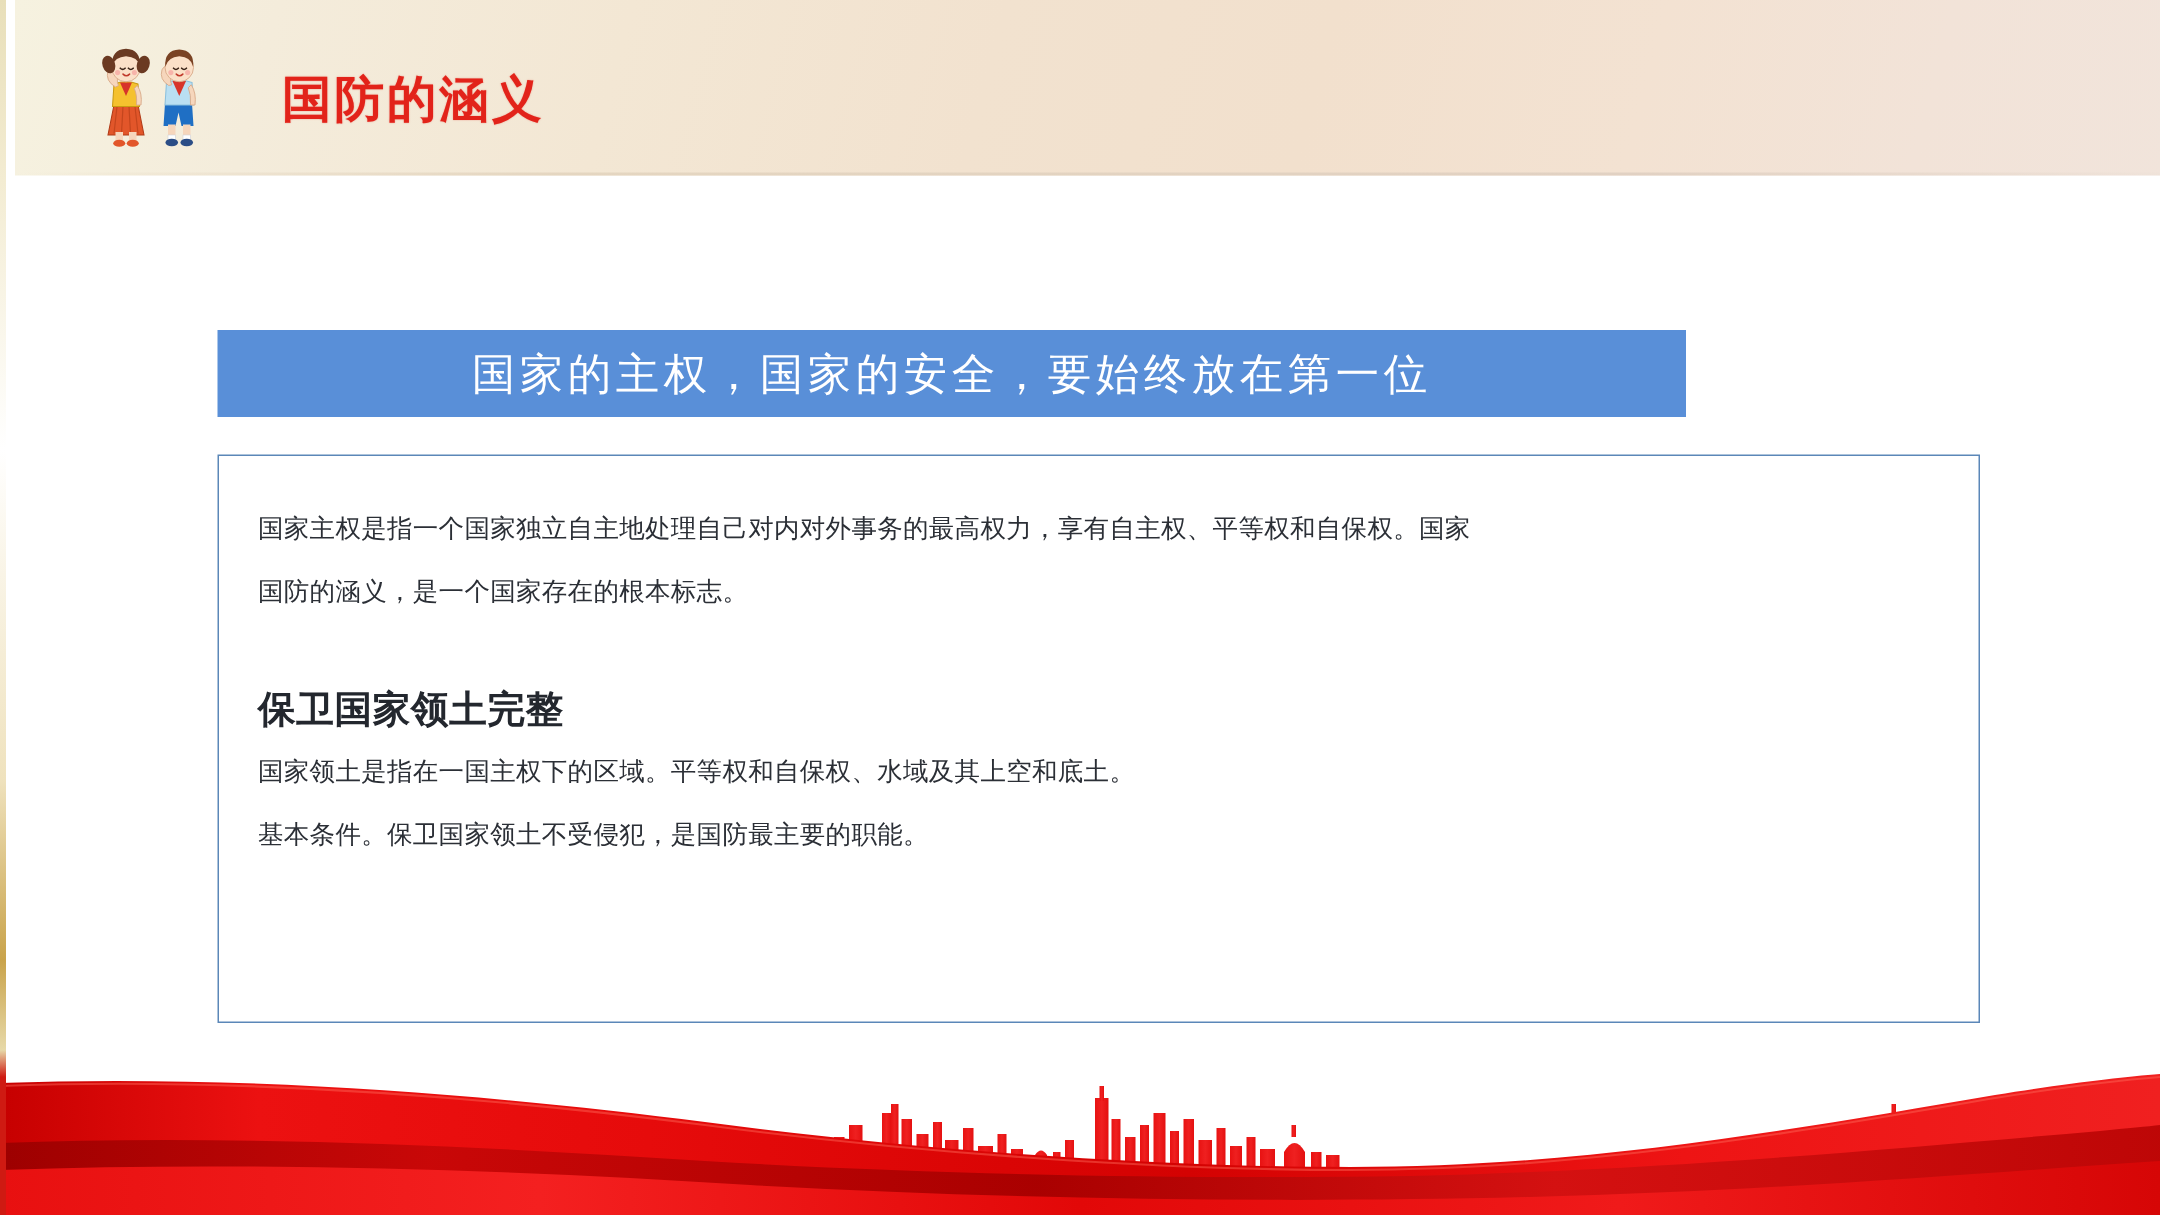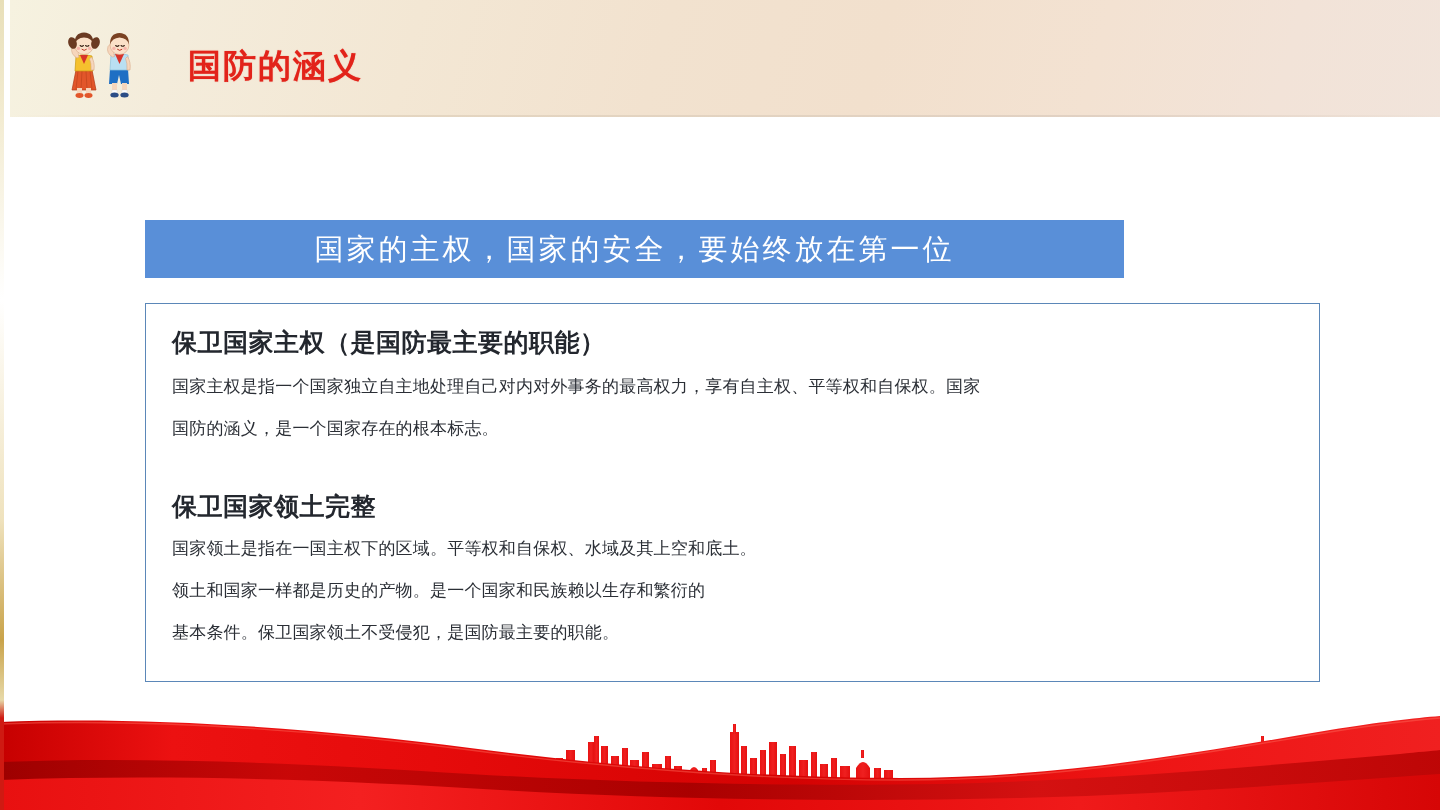--- a/index.html
+++ b/index.html
@@ -252,32 +252,30 @@
 
     <div class="header-title">国防的涵义</div>
   </div>
 
   <div class="banner">
     <div class="banner-text">国家的主权，国家的安全，要始终放在第一位</div>
   </div>
 
   <div class="content-box">
 
-    <div class="sec-head">保卫国家主权（是国防最主要的职能）</div>
 
     <div class="para-1">
       <div class="body-line">国家主权是指一个国家独立自主地处理自己对内对外事务的最高权力，享有自主权、平等权和自保权。国家</div>
       <div class="body-line">国防的涵义，是一个国家存在的根本标志。</div>
     </div>
 
     <div class="sec-head second">保卫国家领土完整</div>
 
     <div class="para-2">
       <div class="body-line">国家领土是指在一国主权下的区域。平等权和自保权、水域及其上空和底土。</div>
-      <div class="body-line">领土和国家一样都是历史的产物。是一个国家和民族赖以生存和繁衍的</div>
       <div class="body-line">基本条件。保卫国家领土不受侵犯，是国防最主要的职能。</div>
     </div>
 
   </div>
 
   <div class="footer-deco">
     <svg viewBox="0 0 1440 130" width="1440" height="130" preserveAspectRatio="none" xmlns="http://www.w3.org/2000/svg">
       <defs>
         <linearGradient id="waveTop" x1="0" y1="0" x2="1" y2="0">
           <stop offset="0%" stop-color="#c60000"></stop>

